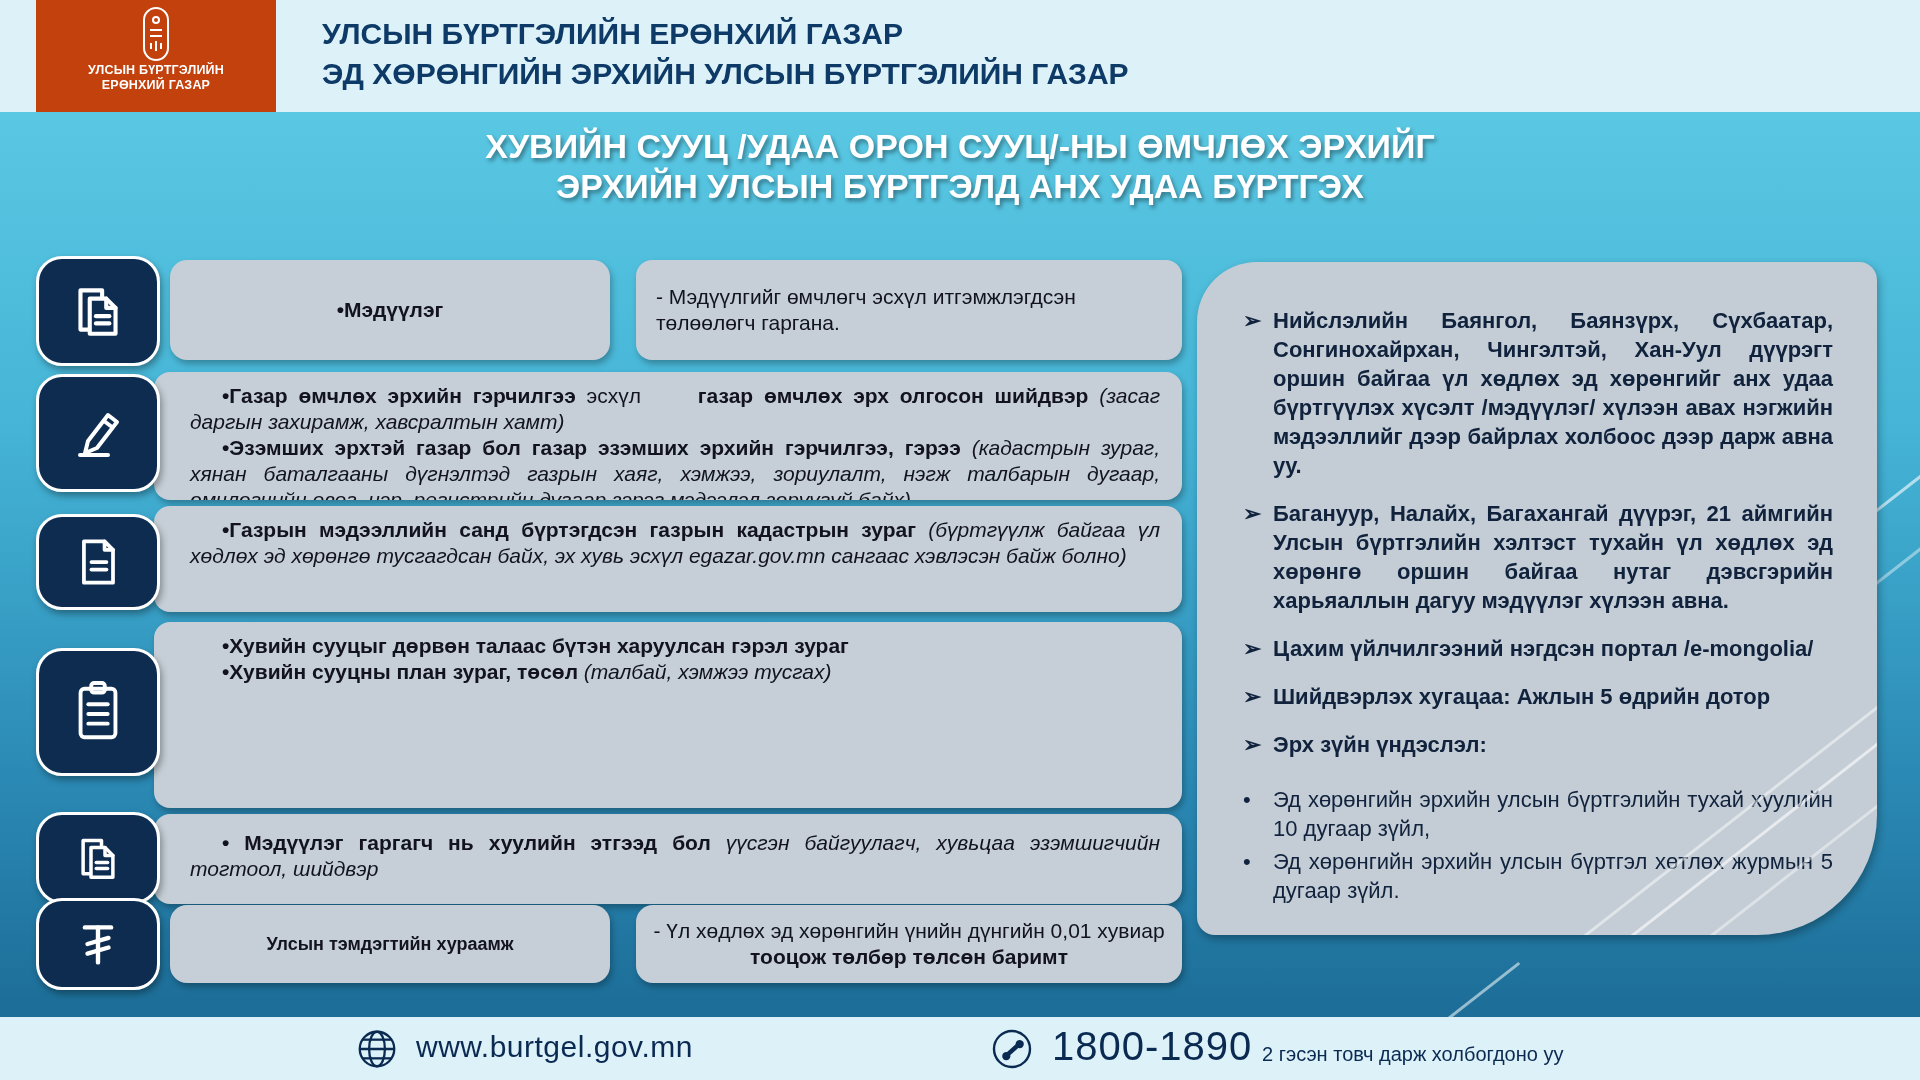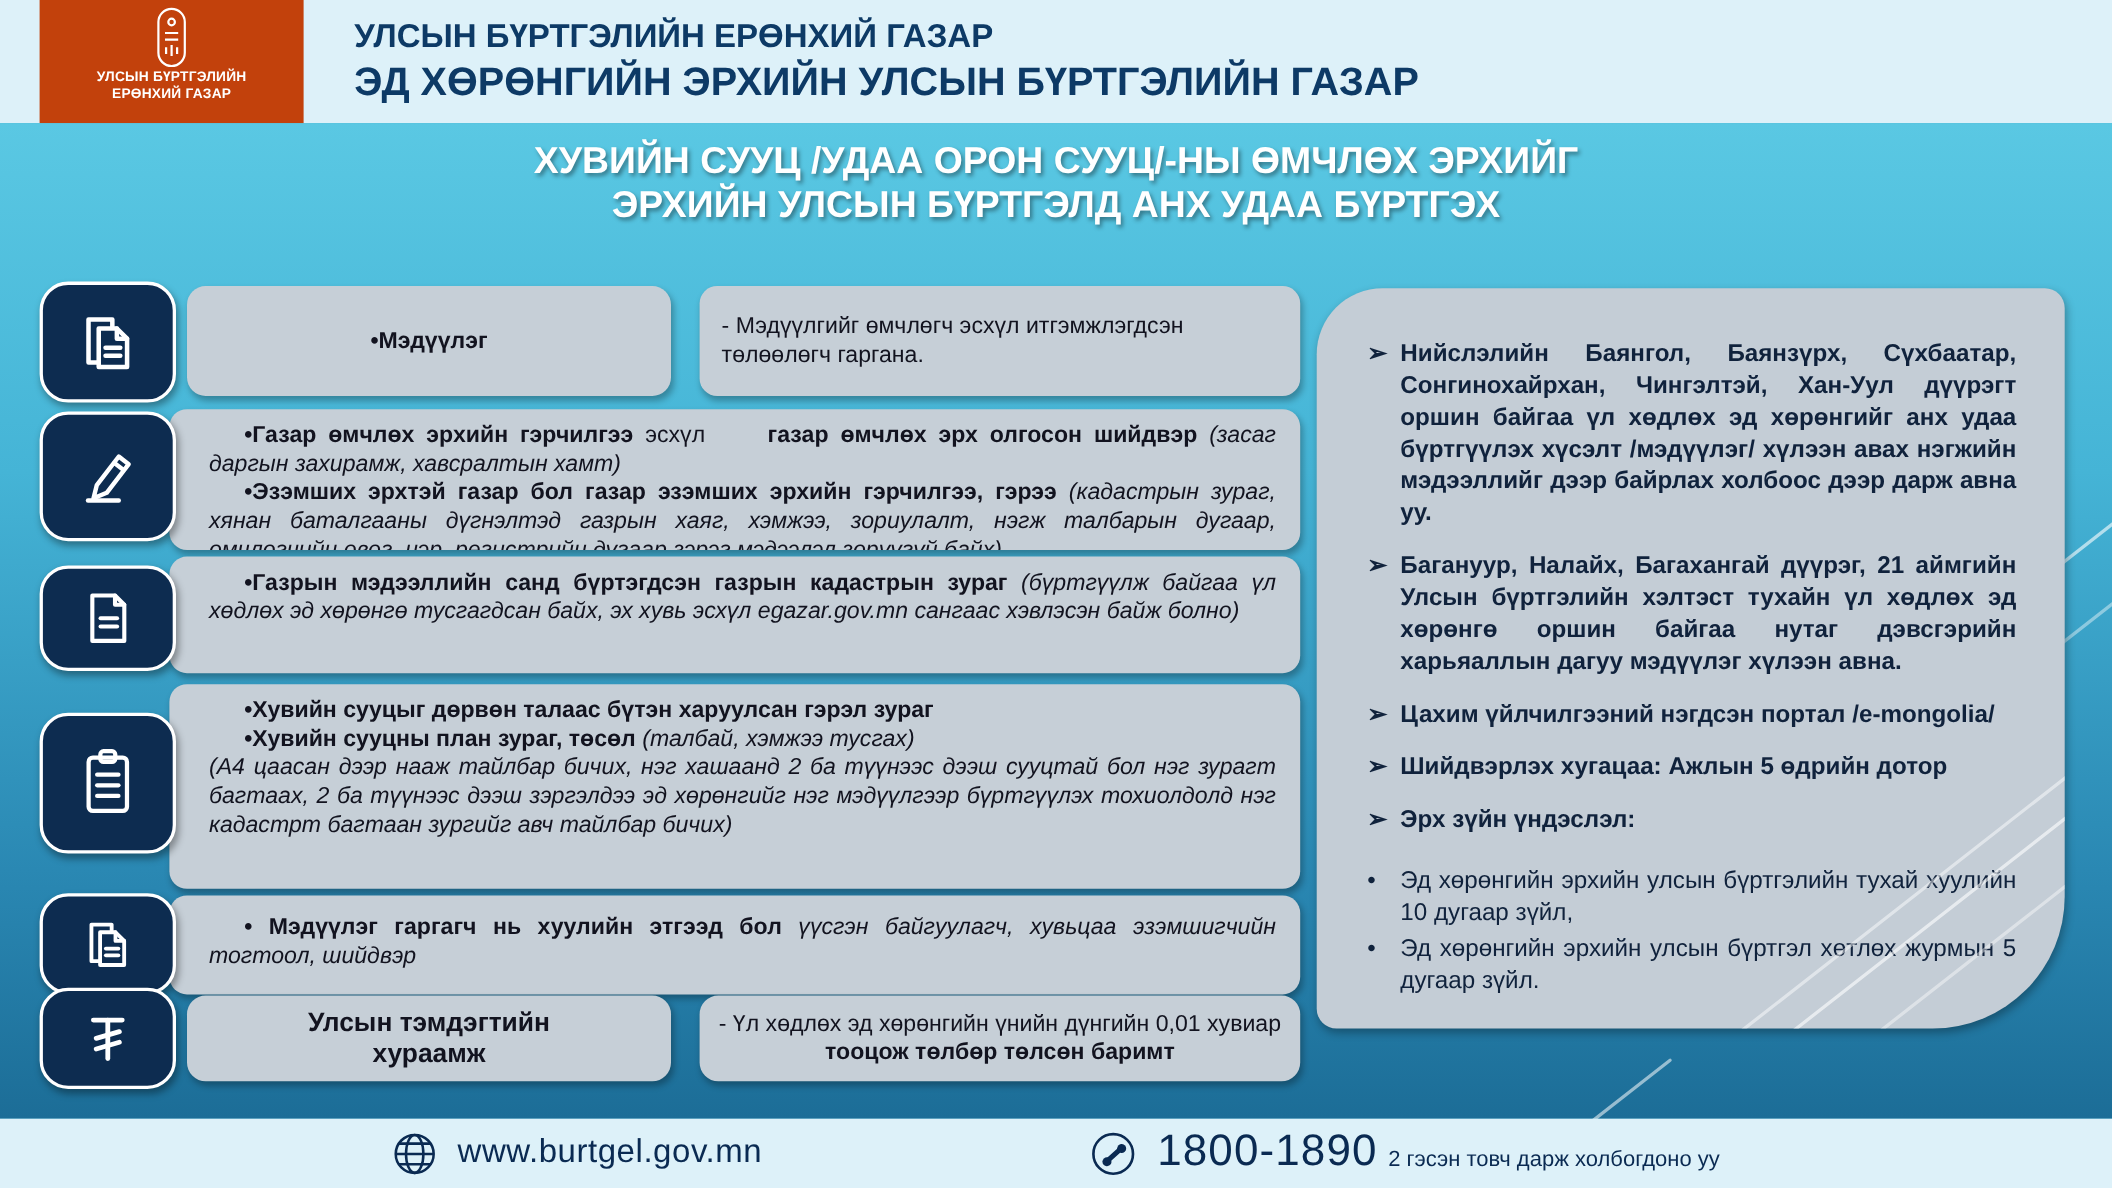--- a/index.html
+++ b/index.html
@@ -6,21 +6,21 @@
   .page{position:relative;width:1920px;height:1080px;overflow:hidden;
         font-family:"Liberation Sans",sans-serif;background:#3aa9cc;}
 
   
   .header{position:absolute;left:0;top:0;width:1920px;height:112px;background:#ddf1f9;}
   .logo-box{position:absolute;left:36px;top:0;width:240px;height:112px;background:#c2410c;
             display:flex;flex-direction:column;align-items:center;justify-content:flex-start;padding-top:5px;box-sizing:border-box;}
   .logo-text{color:#fff;font-weight:bold;font-size:12.5px;line-height:15px;text-align:center;letter-spacing:.2px;}
   .org{position:absolute;left:322px;top:14px;color:#0d3a66;font-weight:bold;}
   .org .l1{font-size:30px;line-height:40px;}
-  .org .l2{font-size:36px;line-height:40px;}
+  .org .l2{font-size:30px;line-height:40px;}
 
   
   .main{position:absolute;left:0;top:112px;width:1920px;height:905px;
         background:linear-gradient(180deg,#5ac8e3 0%,#45b4d6 35%,#2a88b3 75%,#1c6d97 100%);}
   .main-title{position:absolute;left:0;top:14px;width:1920px;text-align:center;color:#fff;
               font-weight:bold;font-size:34px;line-height:40px;
               text-shadow:2px 3px 4px rgba(0,0,0,.40);}
 
   .icon-box{position:absolute;left:36px;width:124px;background:#0d2c50;border:3px solid #fff;
             border-radius:26px;box-sizing:border-box;display:flex;align-items:center;justify-content:center;
@@ -139,23 +139,20 @@
         <line x1="22" y1="48" x2="42" y2="48"></line>
       </svg>
     </div>
     <div class="gray" style="left:154px;top:510px;width:1028px;height:186px;padding:11px 22px;">
       <p>
         <span class="seg-b">•Хувийн сууцыг дөрвөн талаас бүтэн харуулсан гэрэл зураг</span>
       </p>
       <p>
         <span class="seg-b">•Хувийн сууцны план зураг, төсөл</span><span class="seg-i"> (талбай, хэмжээ тусгах)</span>
       </p>
-      <p style="text-indent:0;">
-        <span class="seg-i">(А4 цаасан дээр нааж тайлбар бичих, нэг хашаанд 2 ба түүнээс дээш сууцтай бол нэг зурагт багтаах, 2 ба түүнээс дээш зэргэлдээ эд хөрөнгийг нэг мэдүүлгээр бүртгүүлэх тохиолдолд нэг кадастрт багтаан зургийг авч тайлбар бичих)</span>
-      </p>
     </div>
 
     <div class="icon-box" style="top:700px;height:92px;">
       <svg width="56" height="56" viewBox="0 0 64 64" fill="none" stroke="#fff" stroke-width="4" stroke-linejoin="round" stroke-linecap="round">
         <path d="M15 12 h21 v38 h-21 z"></path>
         <path d="M24 20 h16 l9 9 v25 h-25 z" fill="#0d2c50"></path>
         <path d="M40 20 v9 h9"></path>
         <line x1="30" y1="37" x2="43" y2="37"></line>
         <line x1="30" y1="44" x2="43" y2="44"></line>
       </svg>
@@ -168,21 +165,21 @@
 
     <div class="icon-box" style="top:786px;height:92px;">
       <svg width="56" height="56" viewBox="0 0 64 64" fill="none" stroke="#fff" stroke-width="5" stroke-linecap="round">
         <line x1="17" y1="13" x2="47" y2="13"></line>
         <line x1="32" y1="13" x2="32" y2="53"></line>
         <line x1="20" y1="32" x2="44" y2="25"></line>
         <line x1="20" y1="43" x2="44" y2="36"></line>
       </svg>
     </div>
     <div class="gray center-txt" style="left:170px;top:793px;width:440px;height:78px;">
-      <p style="padding:0;text-indent:0;text-align:center;max-width:250px;font-size:24px;line-height:28px;" class="seg-b">Улсын тэмдэгтийн хураамж</p>
+      <p style="padding:0;text-indent:0;text-align:center;max-width:250px;font-size:18px;line-height:28px;" class="seg-b">Улсын тэмдэгтийн хураамж</p>
     </div>
     <div class="gray center-txt" style="left:636px;top:793px;width:546px;height:78px;flex-direction:column;">
       <p style="padding:0;text-indent:0;text-align:right;">- Үл хөдлөх эд хөрөнгийн үнийн дүнгийн 0,01 хувиар</p>
       <p style="padding:0;text-indent:0;text-align:center;font-weight:bold;">тооцож төлбөр төлсөн баримт</p>
     </div>
 
     <div class="panel">
       <div class="p-item p-bold">
         <span class="p-marker">➢</span>
         <span>Нийслэлийн Баянгол, Баянзүрх, Сүхбаатар, Сонгинохайрхан, Чингэлтэй, Хан-Уул дүүрэгт оршин байгаа үл хөдлөх эд хөрөнгийг анх удаа бүртгүүлэх хүсэлт /мэдүүлэг/ хүлээн авах нэгжийн мэдээллийг дээр байрлах холбоос дээр дарж авна уу.</span>

